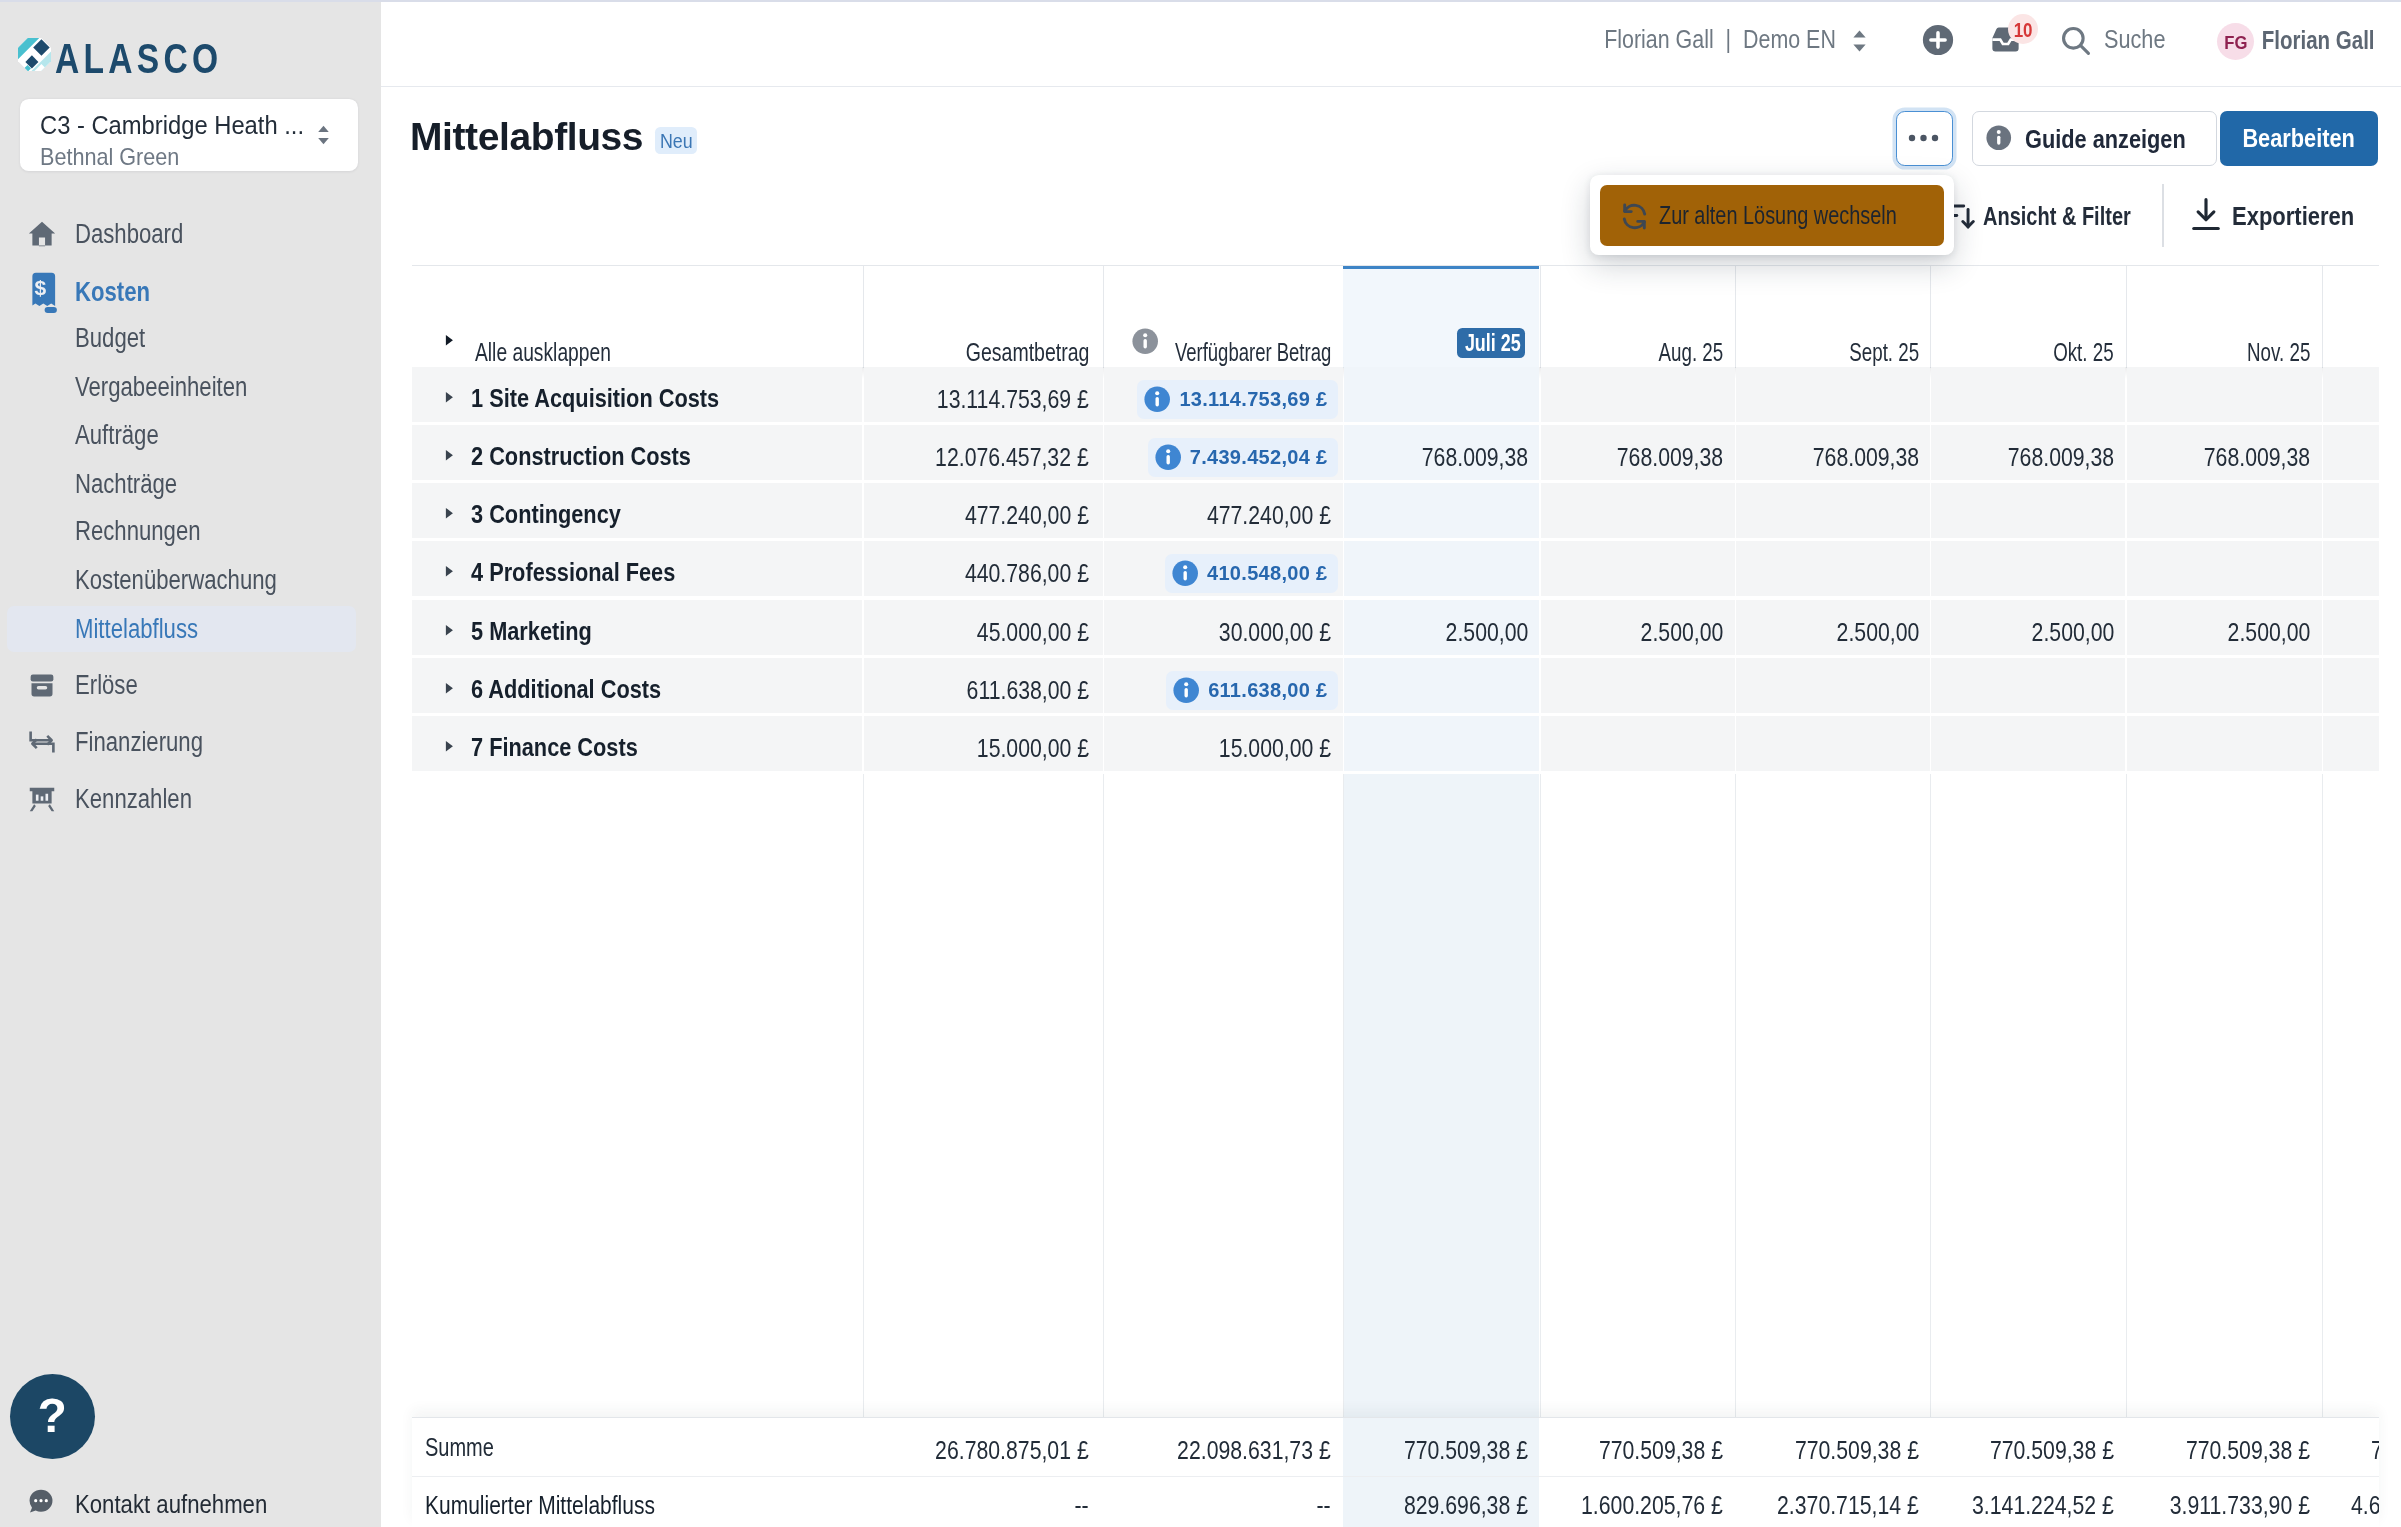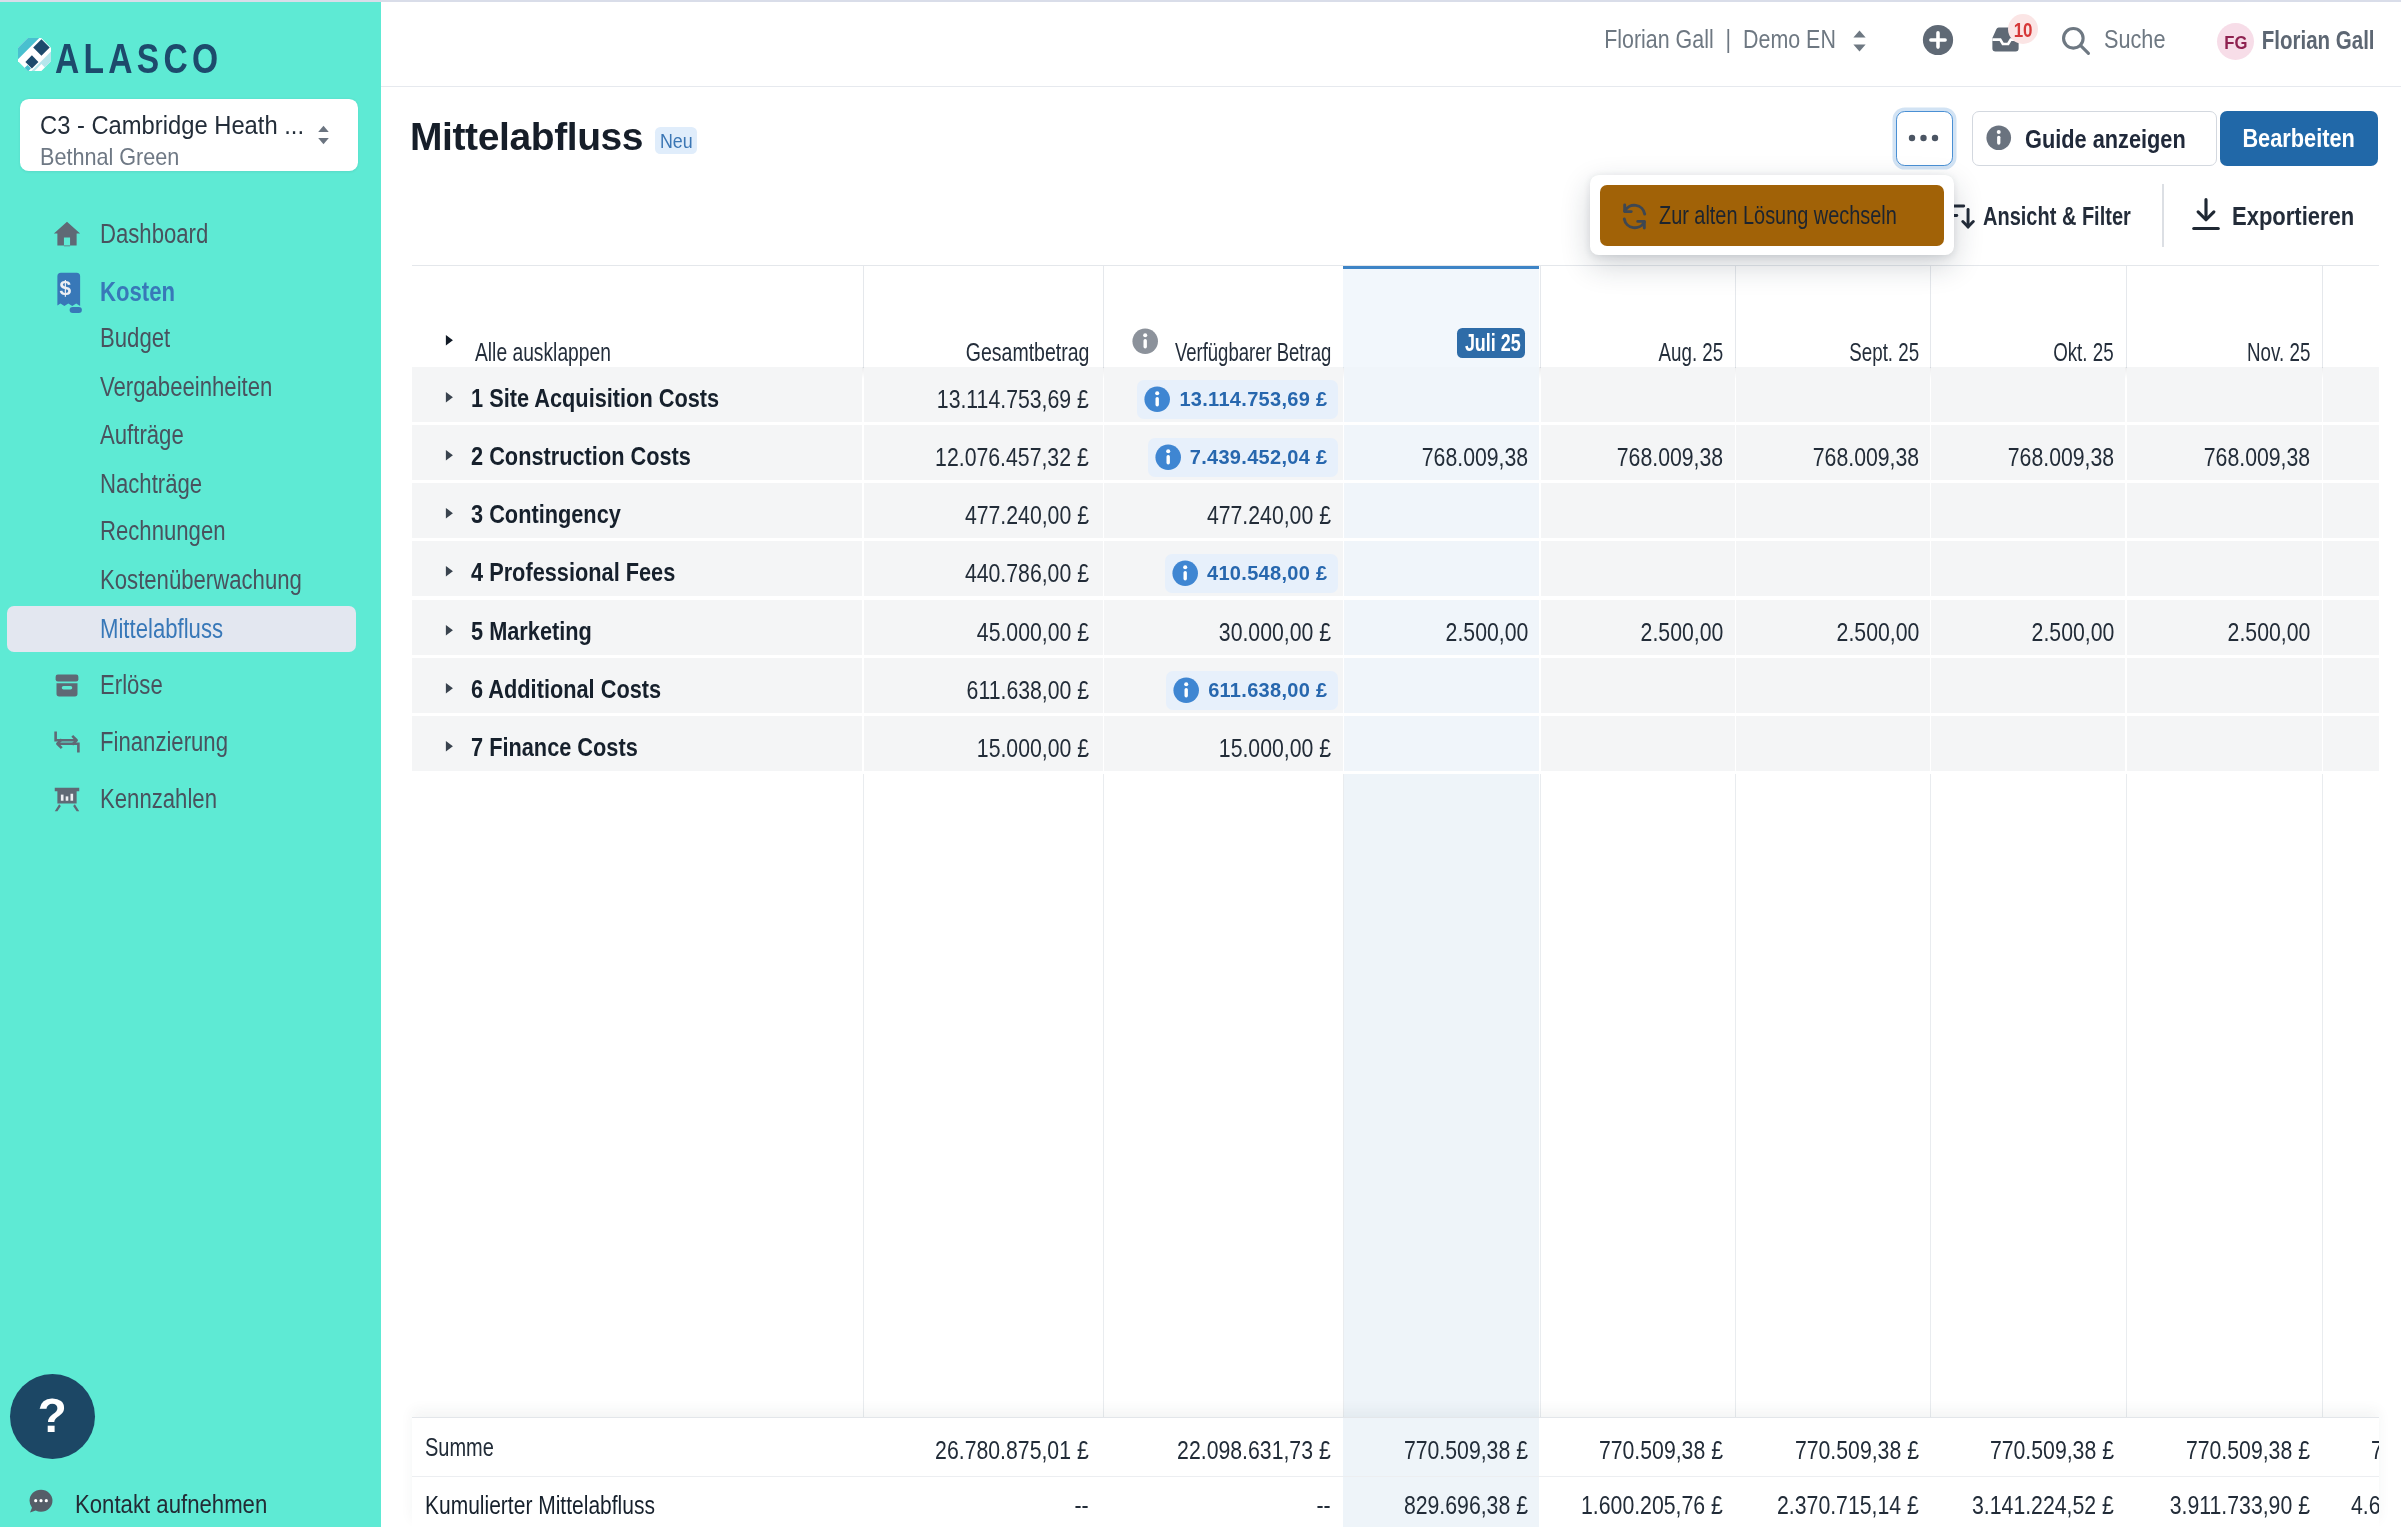--- a/index.html
+++ b/index.html
@@ -5,27 +5,27 @@
 <style>
   * { margin:0; padding:0; box-sizing:border-box; }
   html,body { width:2401px; height:1527px; overflow:hidden; }
   body { font-family:"Liberation Sans", sans-serif; background:#fff; }
   .page { position:relative; width:2401px; height:1527px; overflow:hidden; }
   .abs { position:absolute; }
   .sxl { display:inline-block; transform-origin:0 50%; white-space:nowrap; }
   .sxr { display:inline-block; transform-origin:100% 50%; white-space:nowrap; }
   .sxc { display:inline-block; transform-origin:50% 50%; white-space:nowrap; }
 
-  .sidebar { position:absolute; left:0; top:0; width:381px; height:1527px; background:#5eead4; border-top:2.6px solid #d9dde9;padding-left:11px; }
+  .sidebar { position:absolute; left:0; top:0; width:381px; height:1527px; background:#e5e5e5; border-top:2.6px solid #d9dde9;padding-left:11px; }
   .logo { position:absolute; left:17.6px; top:36px; }
   .logo-word { position:absolute; left:55px; top:33px; font-size:42px; font-weight:700; color:#1d4a6c; letter-spacing:5.3px; }
   .projcard { position:absolute; left:20px; top:97px; width:338px; height:72px; background:#fff; border-radius:8.8px; box-shadow:0 0.9px 2.6px rgba(20,30,50,.08); }
   .projcard .t { position:absolute; left:20px; top:11.4px; font-size:26.4px; color:#232d39; }
   .projcard .s { position:absolute; left:20px; top:44px; font-size:24px; color:#6e7884; }
-  .nav-item { position:absolute; left:0; width:381px; height:46px;margin-left:25px; }
+  .nav-item { position:absolute; left:0; width:381px; height:46px; }
   .nav-item .ic { position:absolute; left:28px; top:50%; transform:translateY(-50%); width:28px; height:28px; }
   .nav-item .tx { position:absolute; left:75px; top:50%; font-size:27px; font-weight:500; color:#49525e; white-space:nowrap; transform-origin:0 50%; transform:translateY(-50%) scaleX(0.82); }
   .help-circle { position:absolute; left:9.7px; top:1372px; width:85px; height:85px; border-radius:50%; background:#1c4765; color:#fff; font-size:48px; font-weight:700; text-align:center; line-height:83px; }
   .kontakt-tx { position:absolute; left:75px; top:1487px; font-size:26.4px; font-weight:500; color:#232b35; transform-origin:0 50%; transform:scaleX(0.84); white-space:nowrap; }
 
   .main { position:absolute; left:381px; top:0; width:2020px; height:1527px; background:#fff; border-top:2.6px solid #d9dde9; }
   .topbar { position:absolute; left:381px; top:2.6px; width:2020px; height:84px; background:#fff; border-bottom:0.9px solid #e6e9ee; }
   .tb-user { position:absolute; top:25px; font-size:25.5px; color:#6e7882; }
   .tb-bold { position:absolute; top:25.5px; font-size:25px; font-weight:700; color:#5d6773; }
 

